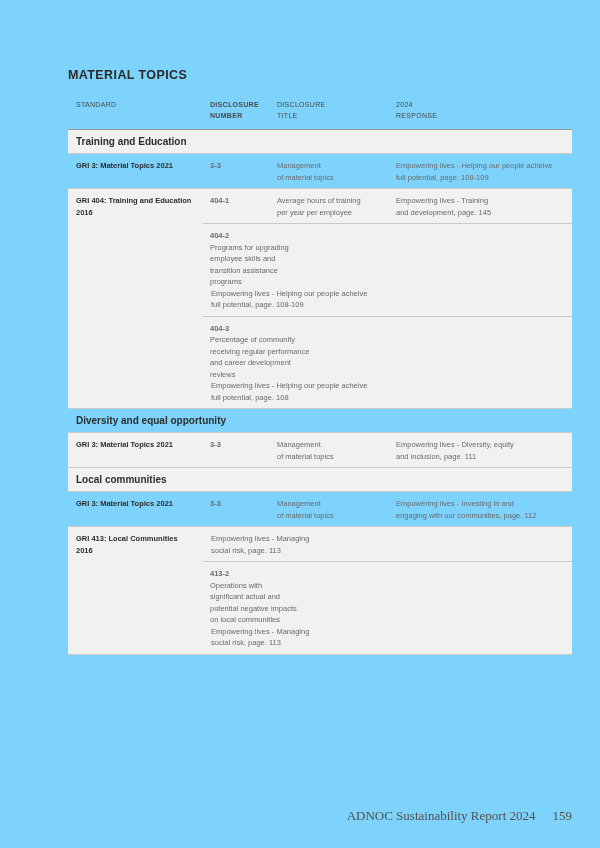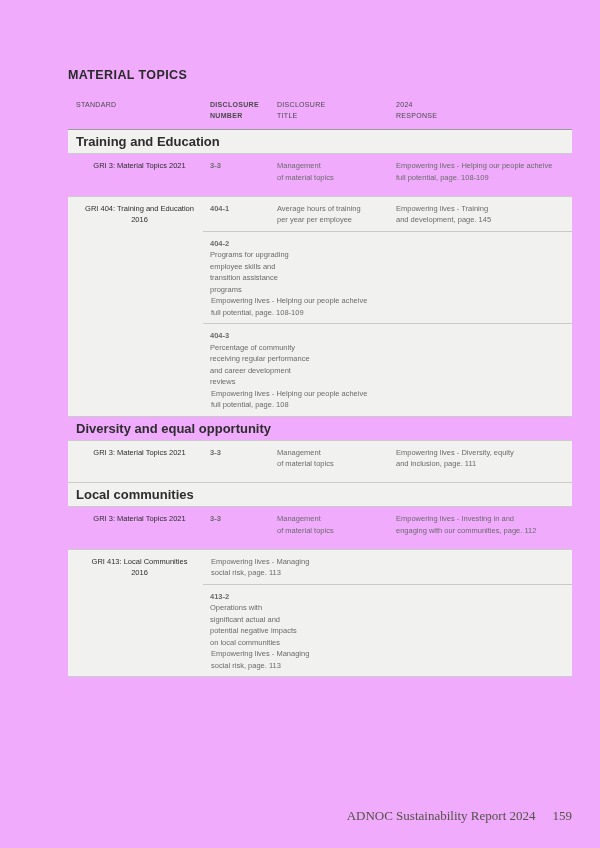--- a/index.html
+++ b/index.html
@@ -1,43 +1,43 @@
 <!DOCTYPE html>
 <html><head>
 <meta charset="utf-8">
 <style>
   * { margin:0; padding:0; box-sizing:border-box; }
   html,body { background:#e8e8e8; }
   .page {
-    width:600px; height:848px; position:relative; background:#f0abfc;
+    width:600px; height:848px; position:relative; background:#7dd3fc;
     overflow:hidden; font-family:"Liberation Sans","DejaVu Sans",sans-serif;
   }
   .content { position:absolute; left:68px; top:69px; width:504px; }
   .doc-title {
     font-size:12.5px; line-height:13px; font-weight:bold; color:#2a2a2a;
     letter-spacing:0.4px; margin-bottom:17px;
   }
   
   .thead {
     display:flex; font-size:7px; line-height:11px; color:#4a4a4a;
     letter-spacing:0.3px; padding-bottom:8px; border-bottom:1px solid #9a9a9a;
   }
   .c1 { width:135px; padding-left:8px; }
   .c2 { width:67px;  padding-left:7px;font-weight:bold; }
   .c3 { width:118px; padding-left:7px; padding-right:6px; }
   .c4 { width:184px; padding-left:8px; padding-right:2px; }
   .pre { white-space:pre-line; }
 
   .section-row { border-bottom:1px solid #cbcbcb; padding:7px 0 6px 0; }
   .section-row .label {
-    padding-left:8px; font-size:13px; line-height:10px; font-weight:bold; color:#2d2d2d;
+    padding-left:8px; font-size:10px; line-height:10px; font-weight:bold; color:#2d2d2d;
   }
   .block { display:flex; border-bottom:1px solid #cbcbcb; font-size:7.5px; line-height:11.5px; }
   .shaded { background:#f1f1ef; }
-  .std-cell { padding-top:6px; padding-bottom:24px; font-weight:normal; color:#2d2d2d;text-align:center; }
+  .std-cell { padding-top:6px; padding-bottom:16px; font-weight:bold; color:#2d2d2d; }
   .subrows { width:369px; }
   .subrow { display:flex; padding:6px 0 5px 0; }
   .subrow + .subrow { border-top:1px solid #c9c9c9;flex-direction:column; }
   .muted { color:#6b6b6b; }
 
   .footer {
     position:absolute; right:28px; bottom:28px;
     font-family:"Liberation Serif","DejaVu Serif",serif;
     font-size:13px; line-height:9px; color:#55504a; text-align:right;
   }

